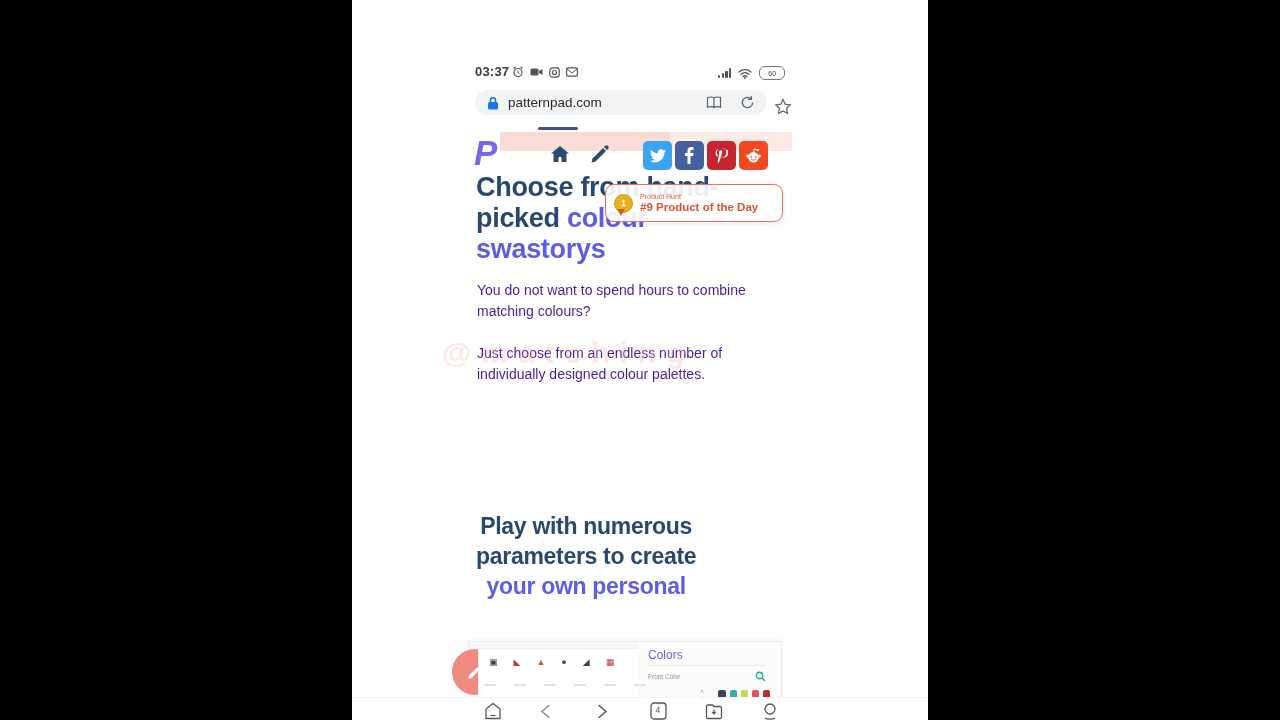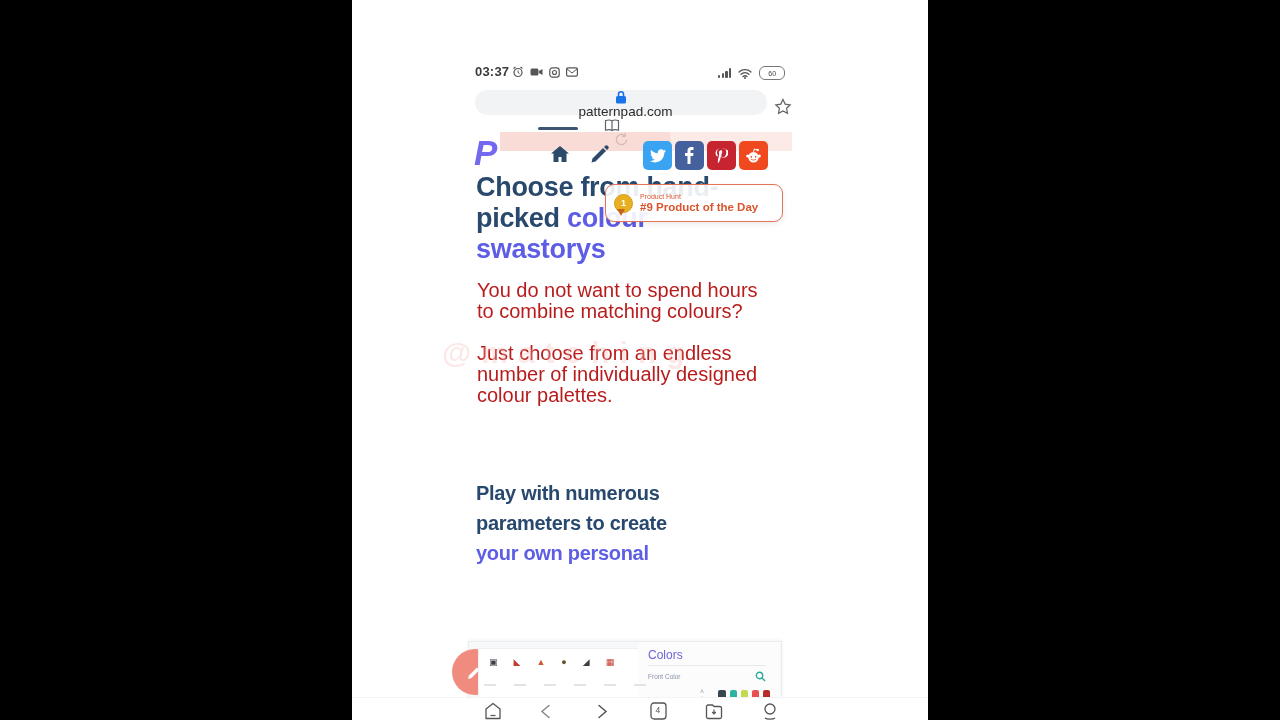--- a/index.html
+++ b/index.html
@@ -12,21 +12,21 @@
   .time{left:123px;top:64px;font-size:13px;font-weight:bold;color:#3c3c3c;letter-spacing:.2px;}
   .st-icons{left:160px;top:66px;display:flex;gap:6px;align-items:center;}
   .st-right{left:366px;top:66px;display:flex;gap:7px;align-items:center;}
   .sigbars{display:flex;align-items:flex-end;gap:1.5px;height:10px;}
   .sigbars i{display:block;width:2.2px;background:#555;border-radius:1px;}
   .battery{width:24px;height:12px;border:1.3px solid #777;border-radius:6px;
     font-size:7px;color:#444;display:flex;align-items:center;justify-content:center;background:#fff;}
 
   
   .urlbar{left:123px;top:90px;width:292px;height:25px;background:#f1f3f4;border-radius:17px;
-    display:flex;align-items:center;padding:0 12px;box-sizing:border-box;flex-direction:column;}
+    display:flex;align-items:center;padding:0 12px;box-sizing:border-box;}
   .url-text{font-size:13.5px;color:#2b2b2b;margin-left:9px;flex:1;}
   .star{left:422px;top:98px;}
 
   
   .mini-line{left:186px;top:127px;width:40px;height:3px;background:#3d5578;border-radius:2px;}
   .pink-bar{left:148px;top:132px;width:292px;height:19px;background:rgba(250,216,212,.55);}
   .pink-bar2{left:148px;top:132px;width:170px;height:19px;background:rgba(248,205,200,.5);}
   .logo{left:122px;top:133px;font-size:35px;font-weight:800;font-style:italic;color:#7468ef;}
   .hicon{top:145px;}
   .social{top:141px;width:29px;height:29px;border-radius:5px;display:flex;align-items:center;justify-content:center;}
@@ -36,28 +36,28 @@
   .accent{color:#5d5de6;}
   .badge{left:253px;top:184px;width:178px;height:38px;background:rgba(255,255,255,.9);
     border:1.2px solid #e0735a;border-radius:9px;box-shadow:0 2px 6px rgba(0,0,0,.08);
     display:flex;align-items:center;padding:0 8px;box-sizing:border-box;z-index:2;}
   .medal{width:17px;height:17px;border-radius:50%;background:#e8b021;border:1.5px solid #d59a14;
     color:#fff;font-size:9px;font-weight:bold;display:flex;align-items:center;justify-content:center;margin-right:7px;position:relative;}
   .medal:after{content:"";position:absolute;left:2px;top:14px;border-left:4px solid transparent;
     border-right:4px solid transparent;border-top:7px solid #c2661d;}
   .badge-brand{font-size:7px;color:#da552f;line-height:9px;}
   .badge-title{font-size:11.5px;font-weight:bold;color:#da552f;line-height:13px;}
-  .para{left:125px;font-size:20px;line-height:21px;color:#b91c1c;}
+  .para{left:125px;font-size:14px;line-height:21px;color:#4c1d95;}
   .p1{top:280px;width:285px;}
   .p2{top:343px;width:305px;}
   .watermark{left:90px;top:336px;width:420px;font-size:30px;letter-spacing:10px;
     color:rgba(243,185,180,.32);font-weight:bold;z-index:3;pointer-events:none;}
 
   
-  .h2{left:124px;top:478px;font-size:20px;line-height:30px;font-weight:800;color:#28496d;letter-spacing:-.3px;}
+  .h2{left:124px;top:511px;font-size:23px;line-height:30px;font-weight:800;color:#28496d;letter-spacing:-.3px;text-align:center;}
 
   
   .card{left:116px;top:641px;width:312px;height:57px;background:#f7f8f9;border:1px solid #ececec;
     box-shadow:0 -1px 4px rgba(0,0,0,.05);}
   .fab{left:100px;top:649px;width:46px;height:46px;border-radius:50%;background:#ef8b7f;z-index:2;
     display:flex;align-items:center;justify-content:center;color:#fff;font-size:16px;transform:rotate(0deg);}
   .panel-icons{left:126px;top:648px;width:174px;height:50px;background:#fff;border:1px solid #f0f0f0;z-index:3;
     display:flex;align-items:flex-start;padding:8px 10px;box-sizing:border-box;gap:16px;}
   .pat{font-size:9px;line-height:10px;}
   .dashrow{left:132px;top:684px;z-index:4;display:flex;gap:18px;}

